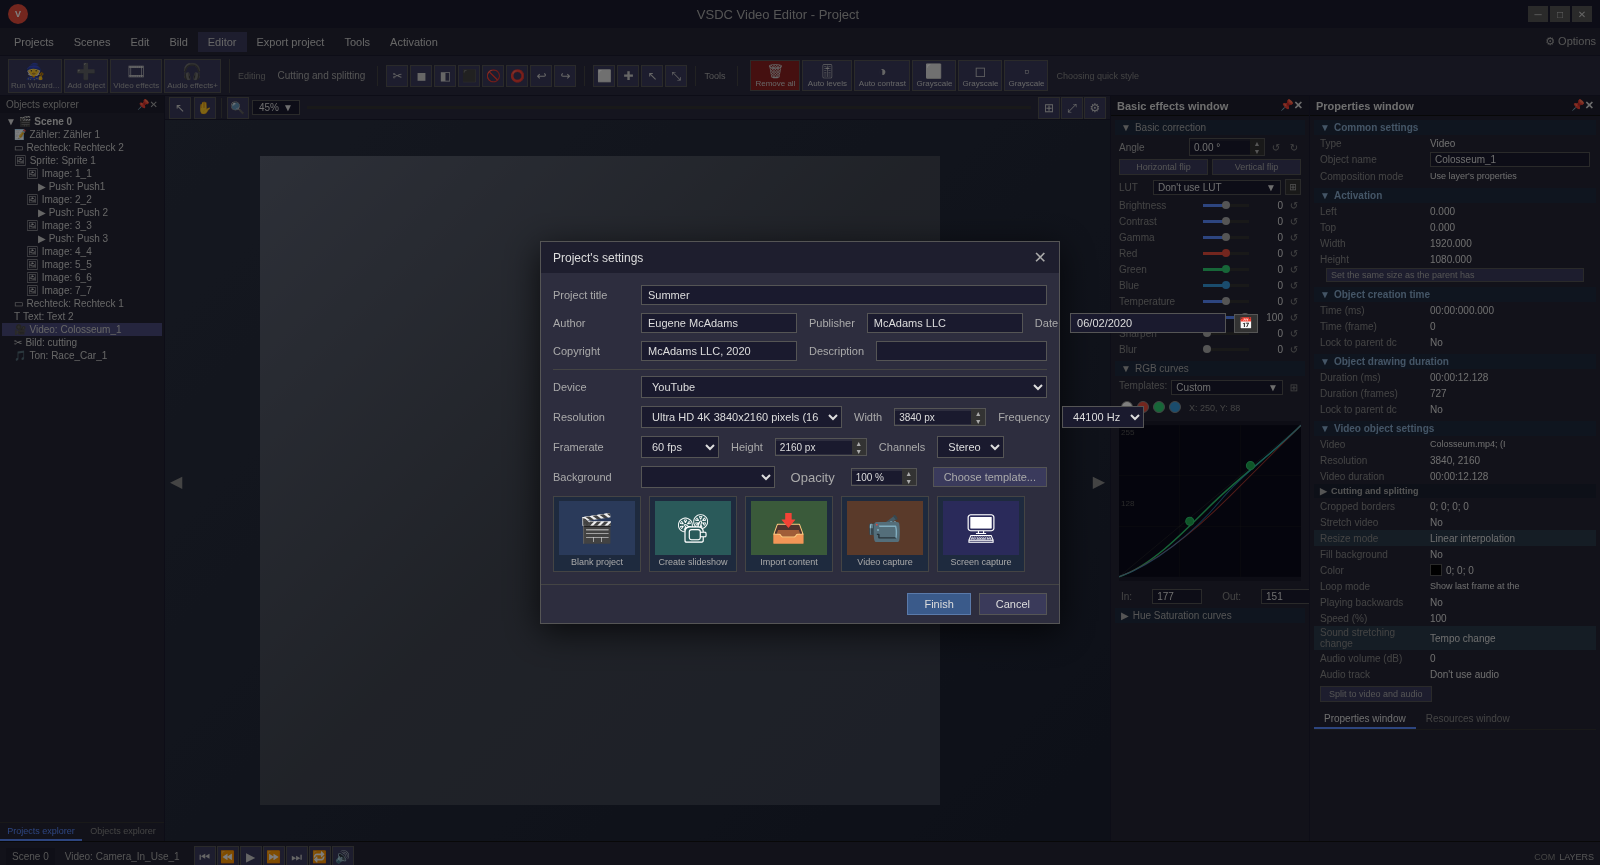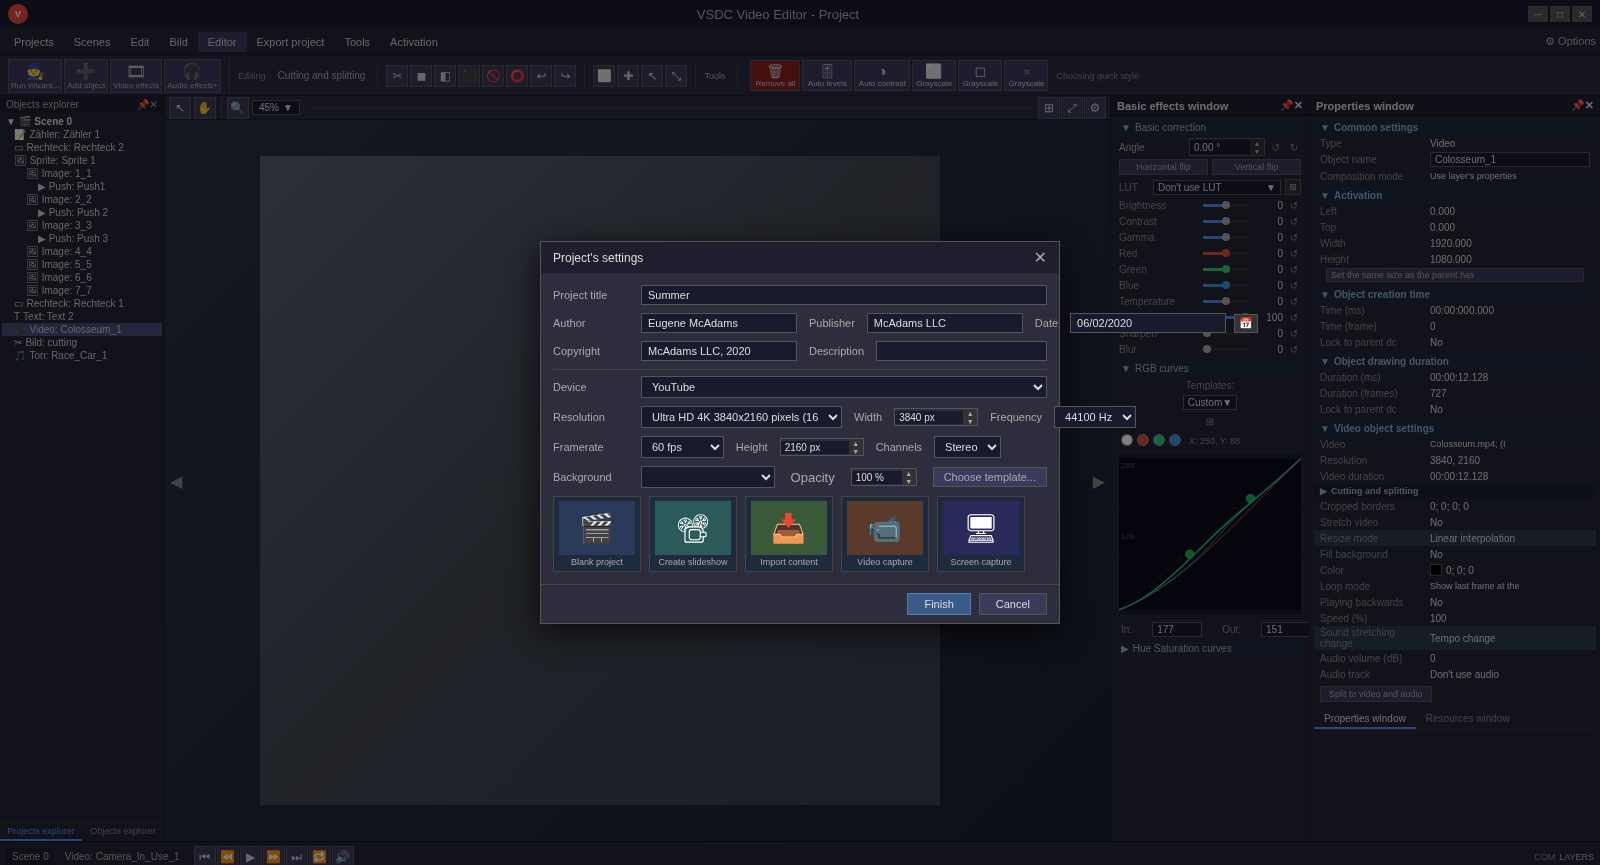--- a/index.html
+++ b/index.html
@@ -112,21 +112,21 @@
 
     .in-out-row { display: flex; align-items: center; gap: 20px; padding: 4px 6px; }
     .in-out-label { font-size: 10px; color: #888; }
     .in-out-input { background: #1a1a2e; border: 1px solid #555; color: #ddd; padding: 1px 4px; font-size: 10px; width: 50px; }
 
     .tabs-row { display: flex; gap: 0; border-bottom: 1px solid #333; margin-top: 4px; }
     .tab-item { padding: 3px 10px; font-size: 10px; color: #888; cursor: pointer; border-bottom: 2px solid transparent; }
     .tab-item.active { color: #ddd; border-bottom: 2px solid #5a8aff; }
 
     .number-input-wrapper { display: flex; align-items: center; border: 1px solid #555; }
-    .number-input { background: #1a1a2e; border: none; color: #ddd; padding: 1px 4px; font-size: 10px; width: 68px; }
+    .number-input { background: #1a1a2e; border: none; color: #ddd; padding: 1px 4px; font-size: 10px; width: 76px; }
     .spin-buttons { display: flex; flex-direction: column; }
     .spin-btn { background: #333; border: none; color: #aaa; height: 8px; width: 14px; cursor: pointer; font-size: 7px; display: flex; align-items: center; justify-content: center; }
     .ticon { width: 22px; height: 22px; background: #3a3a5c; border: 1px solid #555; display: flex; align-items: center; justify-content: center; font-size: 12px; color: #ccc; cursor: pointer; }
 
     .scene-label { font-size: 10px; color: #aaa; padding: 3px 6px; background: #1e1e2e; }
   </style>
 </head>
 <body>
 
 <div class="title-bar">
@@ -508,21 +508,21 @@
             </div>
           <span class="slider-num">0</span>
           <button class="reset-btn">↺</button>
         </div>
 
         <div class="section-header" style="margin-top:4px;">
           <span>▼</span>
           <span>RGB curves</span>
         </div>
 
-        <div style="display:flex;align-items:center;gap:4px;padding:2px 4px;flex-direction:column;">
+        <div style="display:flex;align-items:flex-start;gap:4px;padding:2px 4px;">
           <span style="color:#888;font-size:10px;">Templates:</span>
           <div class="combo-box" style="flex:1;">
             <span>Custom</span>
             <span>▼</span>
           </div>
           <button class="reset-btn">⊞</button>
         </div>
 
         <div class="color-dots">
           <div class="color-dot" style="background:#fff;"></div>

